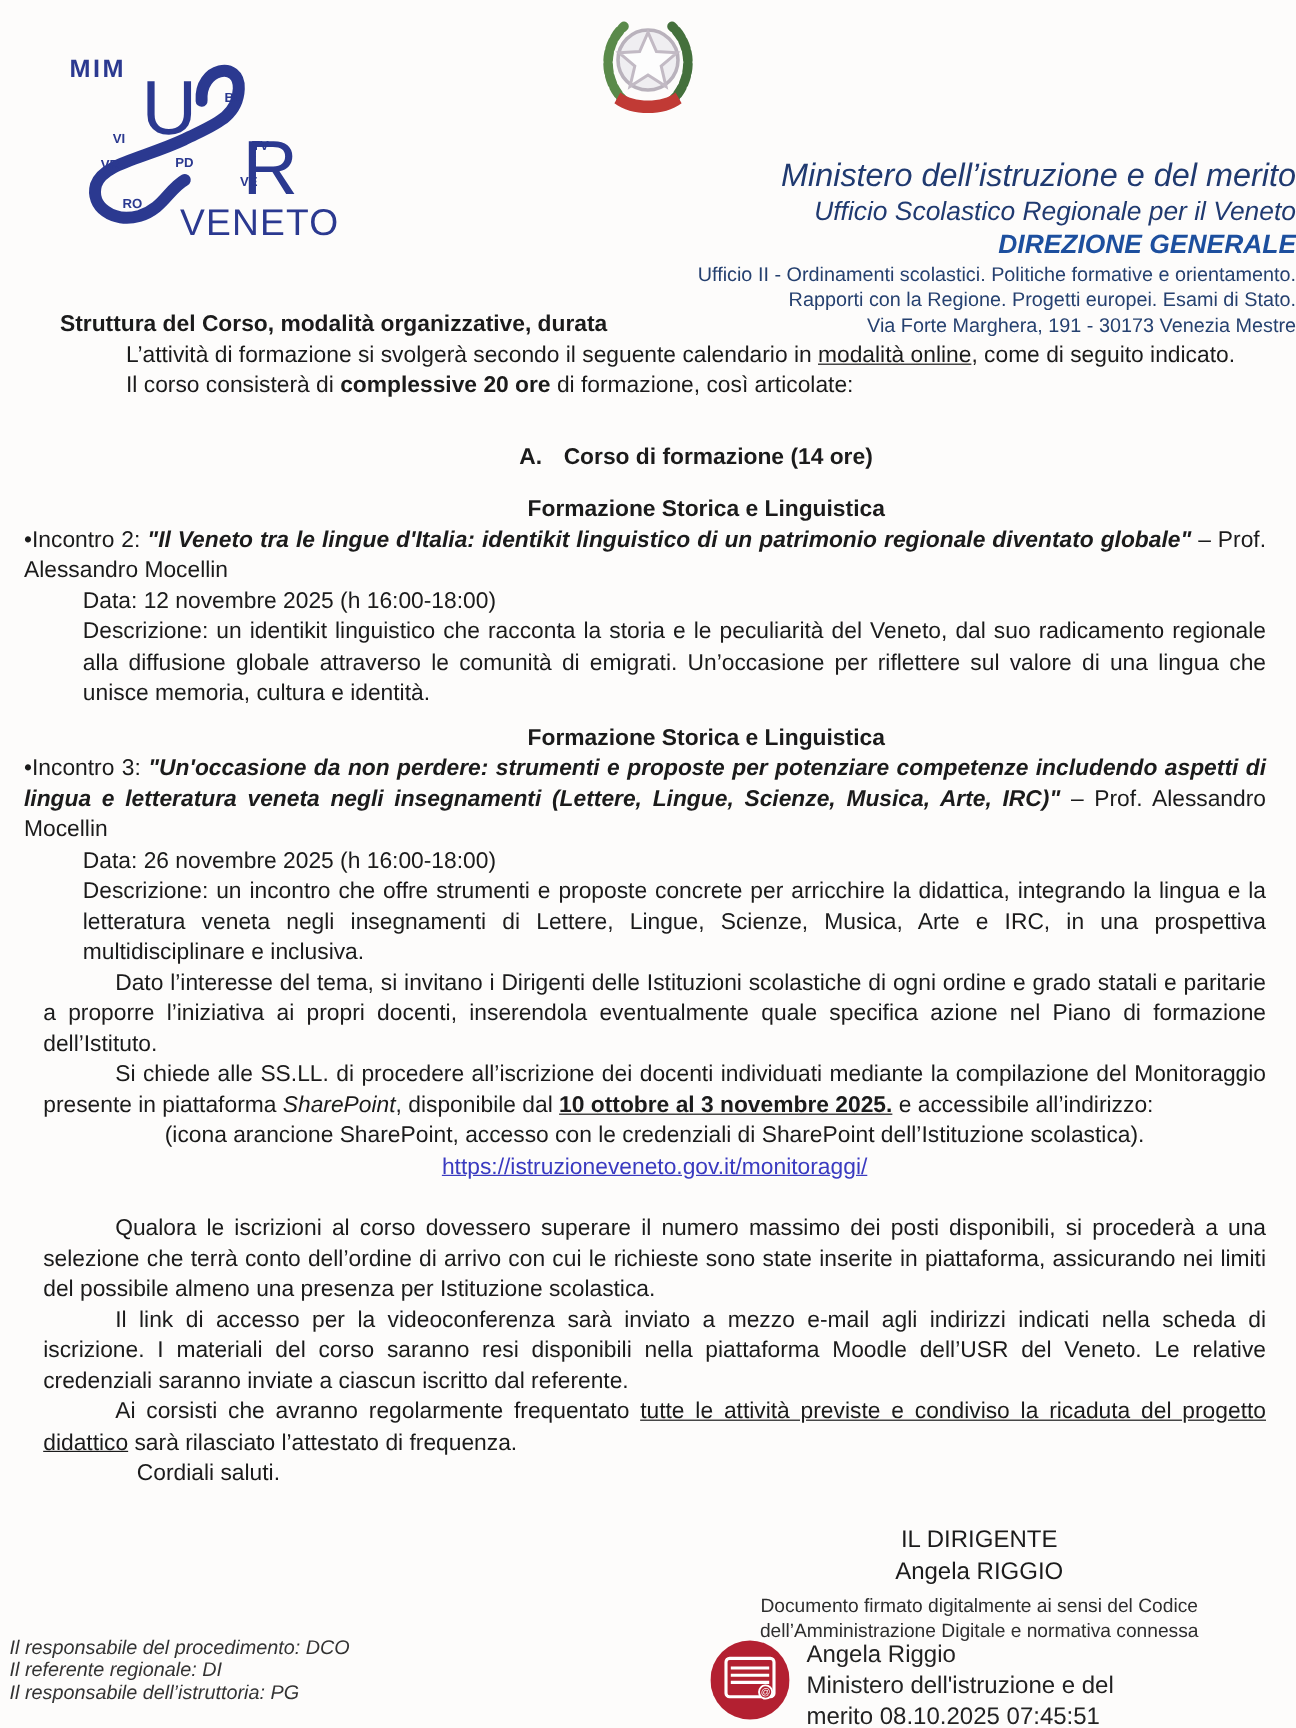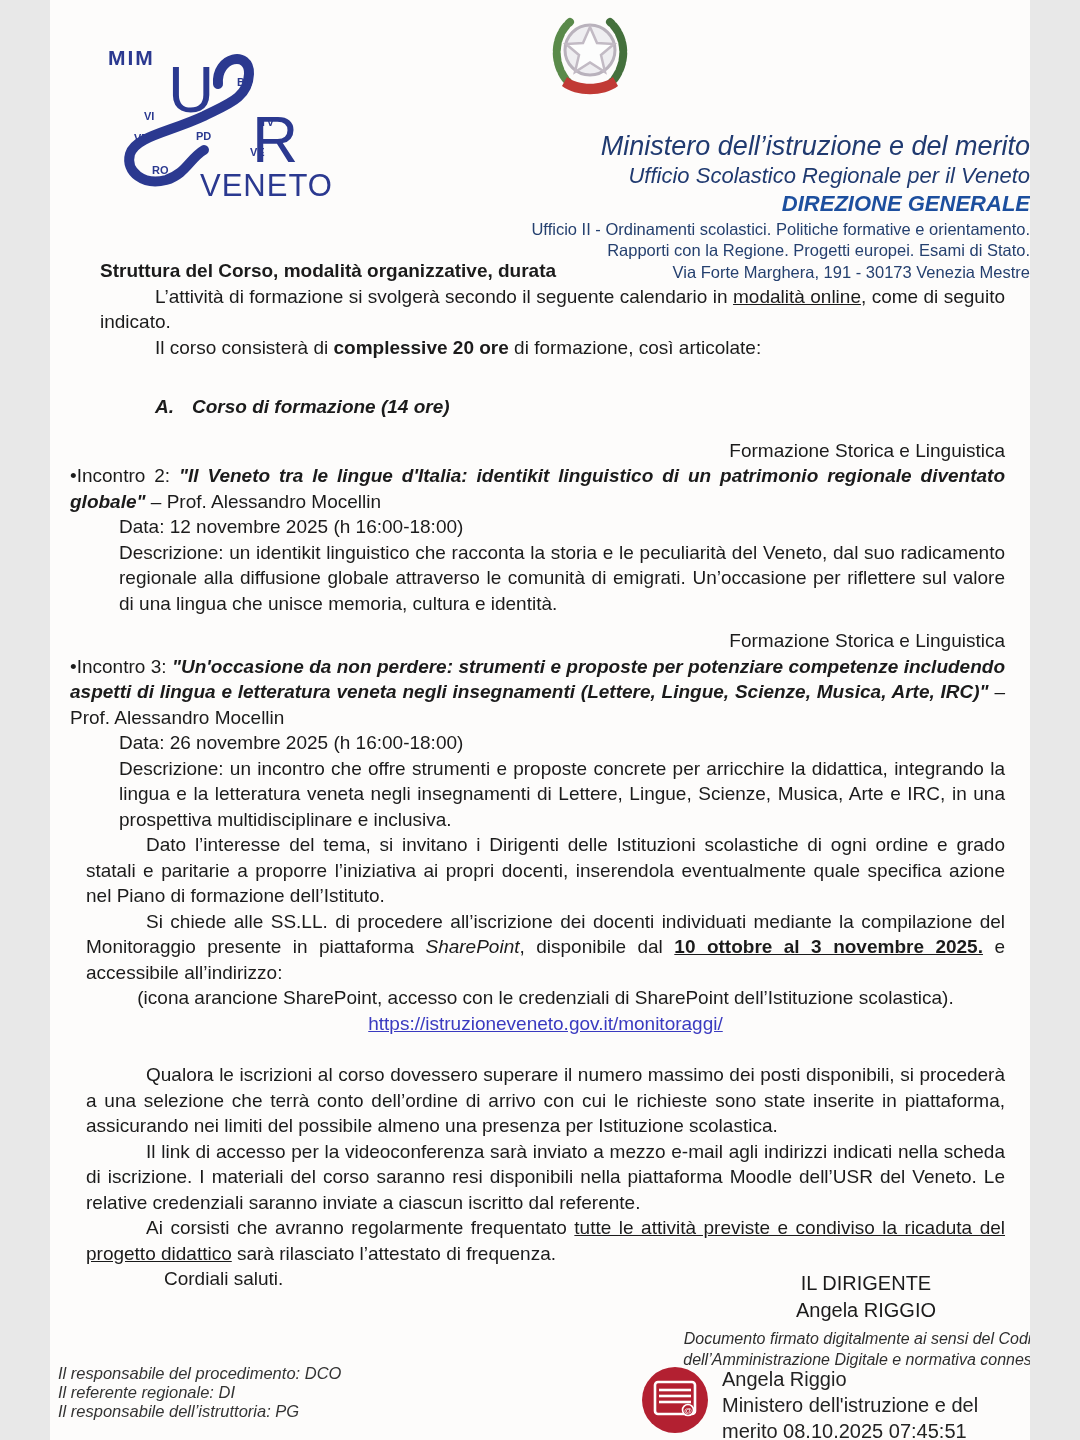--- a/index.html
+++ b/index.html
@@ -1,17 +1,17 @@
 <!DOCTYPE html>
 <html><head>
 <meta charset="utf-8">
 <style>
   html,body{margin:0;padding:0;background:#e8e8e8;}
   .page{
-    position:relative;width:980px;height:1440px;margin:0 auto;
+    position:relative;width:1080px;height:1440px;margin:0 auto;
     background:#fdfcfb;overflow:hidden;
     font-family:"Liberation Sans",sans-serif;color:#1b1b1b;
   }
   
   .letterhead{position:relative;height:232px;}
   .logo{position:absolute;left:50px;top:40px;width:250px;height:170px;color:#2b3990;}
   .logo .mim{position:absolute;left:8px;top:6px;font-size:21px;letter-spacing:2px;font-weight:bold;}
   .logo .bigU{position:absolute;left:68px;top:18px;font-size:64px;line-height:1;font-weight:500;}
   .logo .bigR{position:absolute;left:152px;top:68px;font-size:64px;line-height:1;font-weight:500;}
   .logo .veneto{position:absolute;left:100px;top:128px;font-size:31px;letter-spacing:1px;}
@@ -30,41 +30,41 @@
   .office{font-size:22px;font-style:italic;margin-top:3px;}
   .direzione{font-size:22px;font-style:italic;font-weight:bold;color:#1d4f9e;margin-top:2px;}
   .unit{font-size:16.5px;margin-top:2.5px;color:#25406f;}
   
   main{padding:0 25px 0 36px;font-size:19px;line-height:25.5px;}
   main p{margin:0;text-align:justify;}
   .sec-h{font-weight:bold;margin:0;}
   .sec1-h{margin:26px 0 0 14px;}
   .sec1-p{margin-left:14px;text-indent:55px;}
   .sec1-p2{margin-left:14px;text-indent:55px;}
-  .list-head{font-weight:bold;margin:34px 0 0 69px !important;text-align:left;font-style:italic;}
+  .list-head{font-weight:bold;margin:34px 0 0 69px !important;text-align:center;}
   .list-head .lab{margin-right:18px;}
-  .meet-cat{font-weight:normal;margin:18px 0 0 86px !important;text-align:right;}
+  .meet-cat{font-weight:bold;margin:18px 0 0 86px !important;text-align:center;}
   .meet-cat.second{margin-top:12px !important;}
   .meet-title{margin-left:-16px !important;}
   .meet-title .tt{font-weight:bold;font-style:italic;}
   .meet-body{margin-left:33px !important;}
   .enr-h{margin-top:2px;}
   .enr-p{text-indent:60px;}
   .center{text-align:center !important;text-indent:0 !important;}
   .lnk{color:#3a3ac0;text-decoration:underline;cursor:pointer;}
   .gap-top{margin-top:26px !important;}
   .closing{text-indent:78px;text-align:left !important;}
   .u{text-decoration:underline;}
   .bu{font-weight:bold;text-decoration:underline;}
   .it{font-style:italic;}
   
   .sig{position:absolute;left:600px;top:1272px;width:432px;text-align:center;}
   .sig .role{font-size:20px;}
   .sig .name{font-size:20px;margin-top:4px;}
-  .sig .note{font-size:16px;font-style:italic;margin-top:6px;line-height:21px;color:#2e2e2e;}
+  .sig .note{font-size:16px;margin-top:6px;line-height:21px;color:#2e2e2e;}
   
   .foot{position:absolute;left:8px;top:1364px;font-size:16.5px;font-style:italic;line-height:19px;color:#333;}
   
   .stamp{position:absolute;left:592px;top:1360px;display:flex;}
   .stamp-text{margin-left:14px;font-size:20px;line-height:26px;padding-top:6px;color:#222;}
 </style>
 </head>
 <body>
 
 <div class="page">

